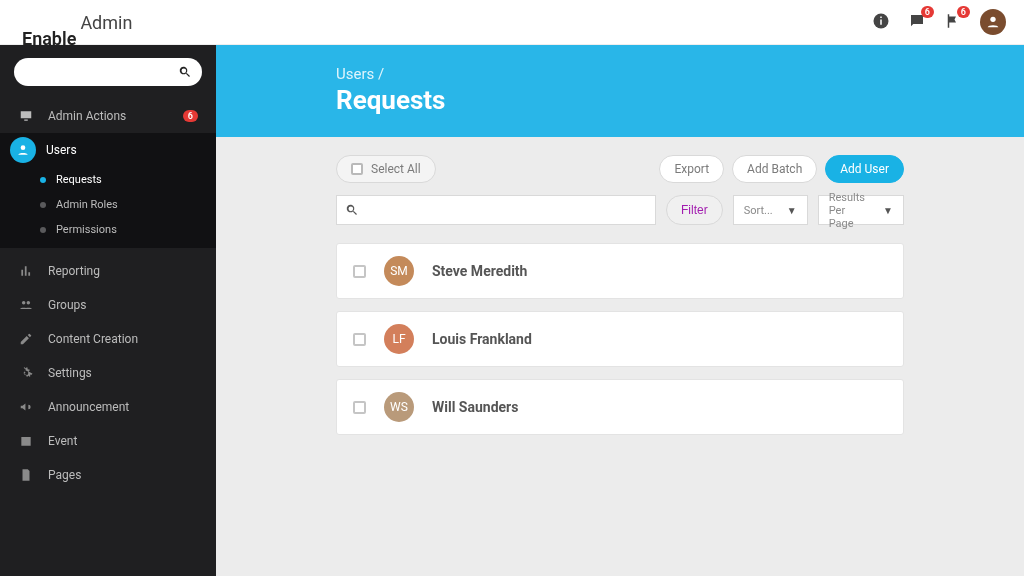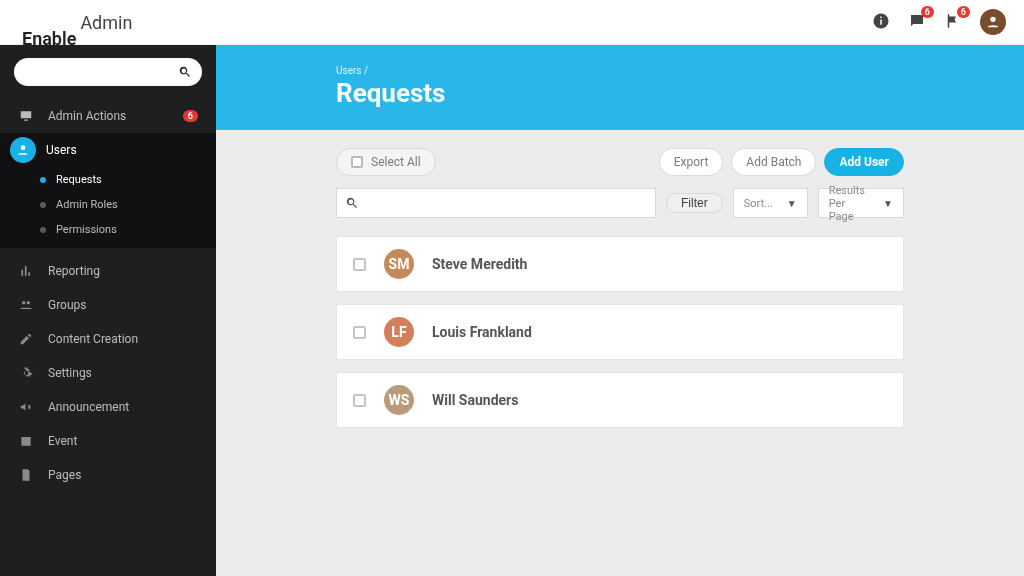--- a/index.html
+++ b/index.html
@@ -77,59 +77,59 @@
   .sub-item .dot { width: 6px; height: 6px; border-radius: 50%; background: #5a5a5c; }
   .sub-item.sel { color: #fff; }
   .sub-item.sel .dot { background: #19b2e5; }
   .side-divider { height: 6px; }
   
   .content { flex: 1; display: flex; flex-direction: column; }
   .banner {
     background: #29b6e8; color: #fff;
     padding: 20px 120px 22px 120px;
   }
-  .crumb { font-size: 10px; opacity: .85; }
+  .crumb { font-size: 15px; opacity: .85; }
   .title { font-size: 26px; font-weight: 700; margin-top: 2px; }
   .page { padding: 18px 120px; }
   .controls-row1 { display: flex; align-items: center; }
   .pill {
     border: 1px solid #d9d9d9; background: #fff;
     border-radius: 16px; padding: 6px 14px; font-size: 12px;
     color: #7b7b7b; cursor: pointer; display:flex; align-items:center; gap:8px;justify-content:flex-end;
   }
   .pill.selectall { background: #f4f4f4; }
   .pill .chk { width: 12px; height: 12px; border: 2px solid #b9b9b9; border-radius: 2px; background:#fff;}
   .controls-row1 .spacer { flex: 1; }
   .controls-row1 .pill + .pill { margin-left: 8px; }
-  .pill.primary { background: #19b2e5; border-color: #19b2e5; color: #fff; font-weight: bold; }
+  .pill.primary { background: #19b2e5; border-color: #19b2e5; color: #fff; }
   .controls-row2 { display: flex; align-items: center; margin-top: 12px; gap: 10px; }
   .searchbox {
     flex: 0 0 320px; height: 30px; background: #fff; border:1px solid #d9d9d9;
     display:flex; align-items:center; padding:0 8px;
   }
   .searchbox svg { width:14px; height:14px; fill:#555; }
   .searchbox input { border:none; outline:none; flex:1; margin-left:6px; font-size:12px; }
   .filterbtn {
-    height:20px; padding:0 14px; background:#f0f0f0; border:1px solid #d9d9d9;
-    border-radius:15px; font-size:12px; color:#404040; cursor:pointer;
+    height:30px; padding:0 14px; background:#f0f0f0; border:1px solid #d9d9d9;
+    border-radius:15px; font-size:12px; color:#a21caf; cursor:pointer;
   }
   .select {
     height:30px; background:#fff; border:1px solid #d9d9d9; padding:0 10px;
     display:flex; align-items:center; gap:14px; font-size:11px; color:#8a8a8a; cursor:pointer;
   }
   .select .arrow { font-size:10px; color:#555; }
   .controls-row2 .push { margin-left:auto; }
   
   .list { margin-top: 18px; display:flex; flex-direction:column; gap:12px; }
   .card {
     background:#fff; border:1px solid #e3e3e3; border-radius:3px;
     padding:12px 16px; display:flex; align-items:center; gap:18px;
   }
   .card .chk { width:13px; height:13px; border:2px solid #c5c5c5; border-radius:2px; cursor:pointer;}
-  .card .av { width:30px; height:30px; border-radius:50%; display:flex; align-items:center; justify-content:center; color:#fff; font-size:14px; font-weight:700;}
+  .card .av { width:30px; height:30px; border-radius:50%; display:flex; align-items:center; justify-content:center; color:#fff; font-size:12px; font-weight:400;}
   .card .name { font-size:14px; font-weight:700; color:#555; }
 </style>
 </head>
 <body>
 
 <div class="topbar">
   <div class="brand">
     <span class="play">
       <svg viewBox="0 0 24 24">
           <path d="M8 5v14l11-7z"></path>

